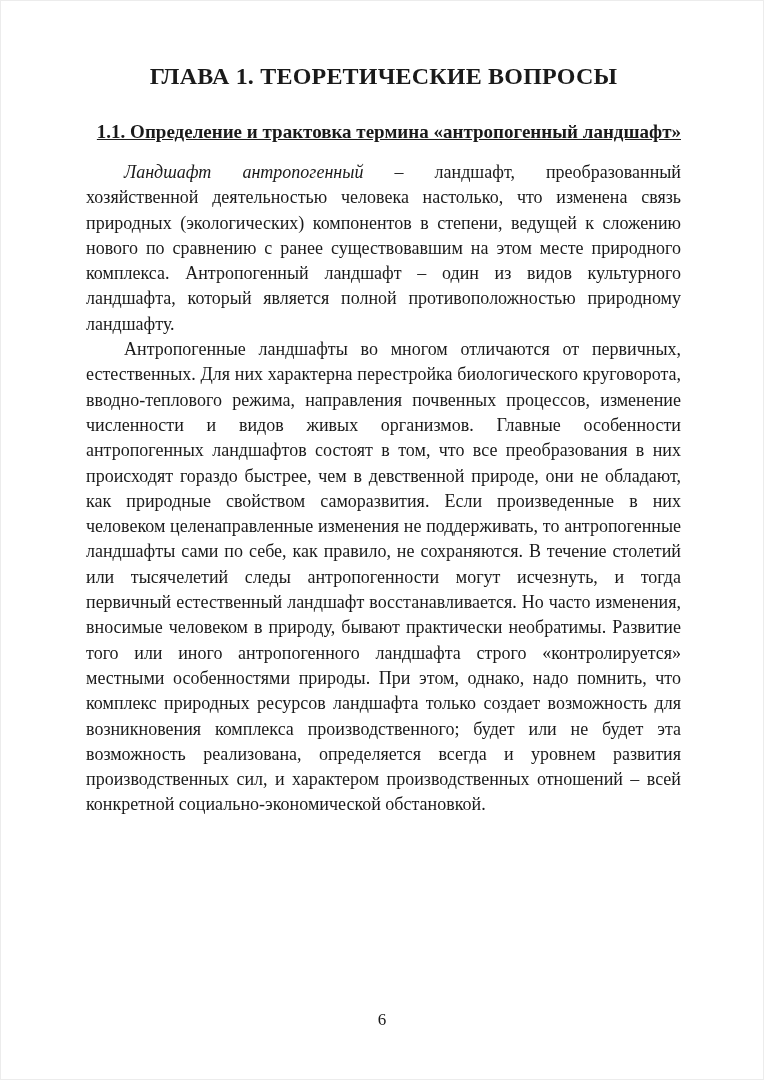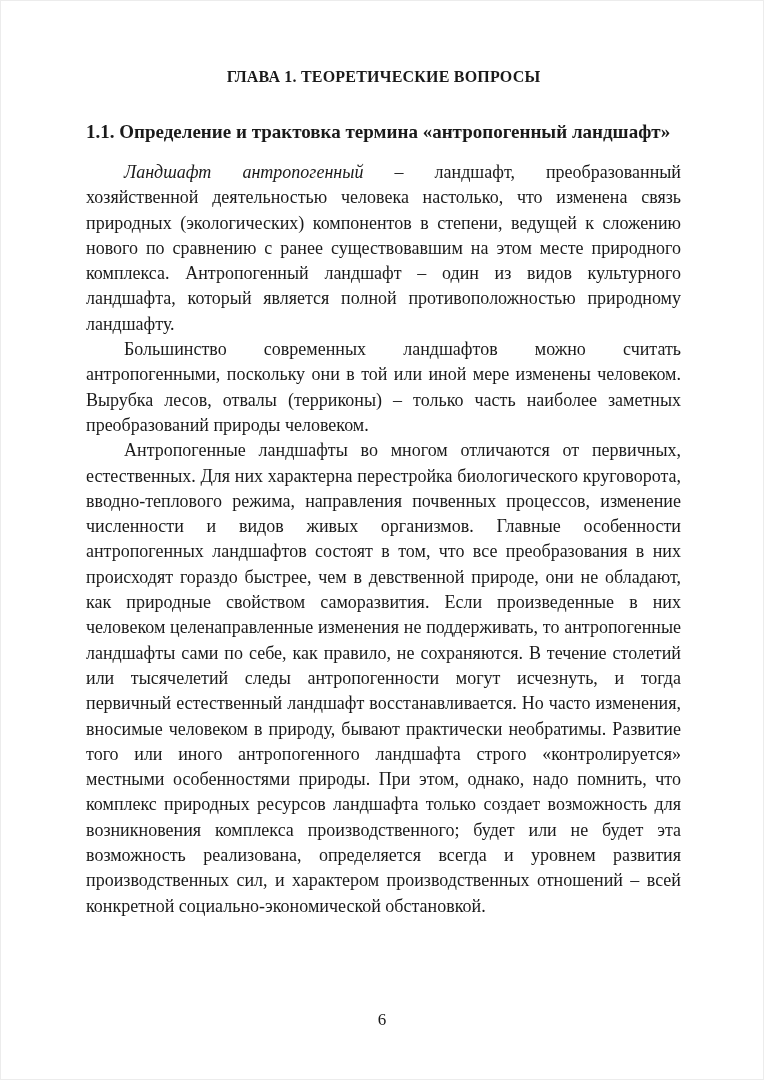--- a/index.html
+++ b/index.html
@@ -17,32 +17,33 @@
     box-sizing: border-box;
     overflow: hidden;
     font-family: "Liberation Serif", "DejaVu Serif", serif;
     color: #1a1a1a;
   }
   .content {
     padding: 60px 82px 0 85px;
   }
   .chapter-title {
     margin: 0;
-    font-size: 16px;
+    font-size: 24px;
     line-height: 31px;
     font-weight: bold;
     text-align: center;
     letter-spacing: 0.2px;
   }
   .section-heading {
     margin: 27px 0 0 0;
     font-size: 19px;
     line-height: 26px;
     font-weight: bold;
-    text-align: left;
+    text-align: right;
+    text-decoration: underline;
   }
   .body-text {
     margin-top: 15px;
     font-size: 18px;
     line-height: 25.3px;
     text-align: justify;
   }
   .body-text p {
     margin: 0;
     text-indent: 38px;
@@ -69,23 +70,20 @@
     </h1>
 
     <h2 class="section-heading">1.1. Определение и трактовка термина «антропогенный ландшафт»</h2>
 
     <div class="body-text">
 
       <p>
         <i>Ландшафт антропогенный</i><span> – ландшафт, преобразованный хозяйственной деятельностью человека настолько, что изменена связь природных (экологических) компонентов в степени, ведущей к сложению нового по сравнению с ранее существовавшим на этом месте природного комплекса. Антропогенный ландшафт – один из видов культурного ландшафта, который является полной противоположностью природному ландшафту.</span>
       </p>
 
-      <p>
-        <span>Большинство современных ландшафтов можно считать антропогенными, поскольку они в той или иной мере изменены человеком. Вырубка лесов, отвалы (терриконы) – только часть наиболее заметных преобразований природы человеком.</span>
-      </p>
 
       <p>
         <span>Антропогенные ландшафты во многом отличаются от первичных, естественных. Для них характерна перестройка биологического круговорота, вводно-теплового режима, направления почвенных процессов, изменение численности и видов живых организмов. Главные особенности антропогенных ландшафтов состоят в том, что все преобразования в них происходят гораздо быстрее, чем в девственной природе, они не обладают, как природные свойством саморазвития. Если произведенные в них человеком целенаправленные изменения не поддерживать, то антропогенные ландшафты сами по себе, как правило, не сохраняются. В течение столетий или тысячелетий следы антропогенности могут исчезнуть, и тогда первичный естественный ландшафт восстанавливается. Но часто изменения, вносимые человеком в природу, бывают практически необратимы. Развитие того или иного антропогенного ландшафта строго «контролируется» местными особенностями природы. При этом, однако, надо помнить, что комплекс природных ресурсов ландшафта только создает возможность для возникновения комплекса производственного; будет или не будет эта возможность реализована, определяется всегда и уровнем развития производственных сил, и характером производственных отношений – всей конкретной социально-экономической обстановкой.</span>
       </p>
 
 
     </div>
   </div>
 
   <div class="page-number">6</div>

